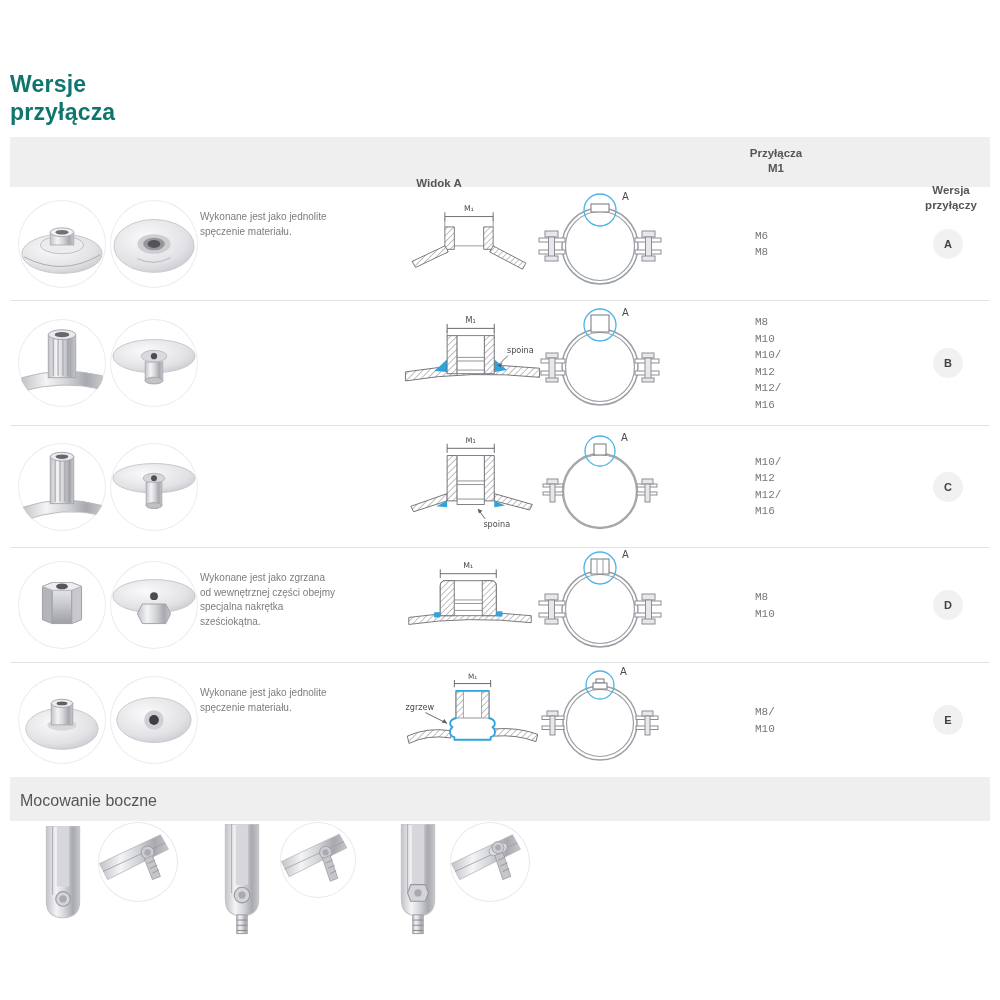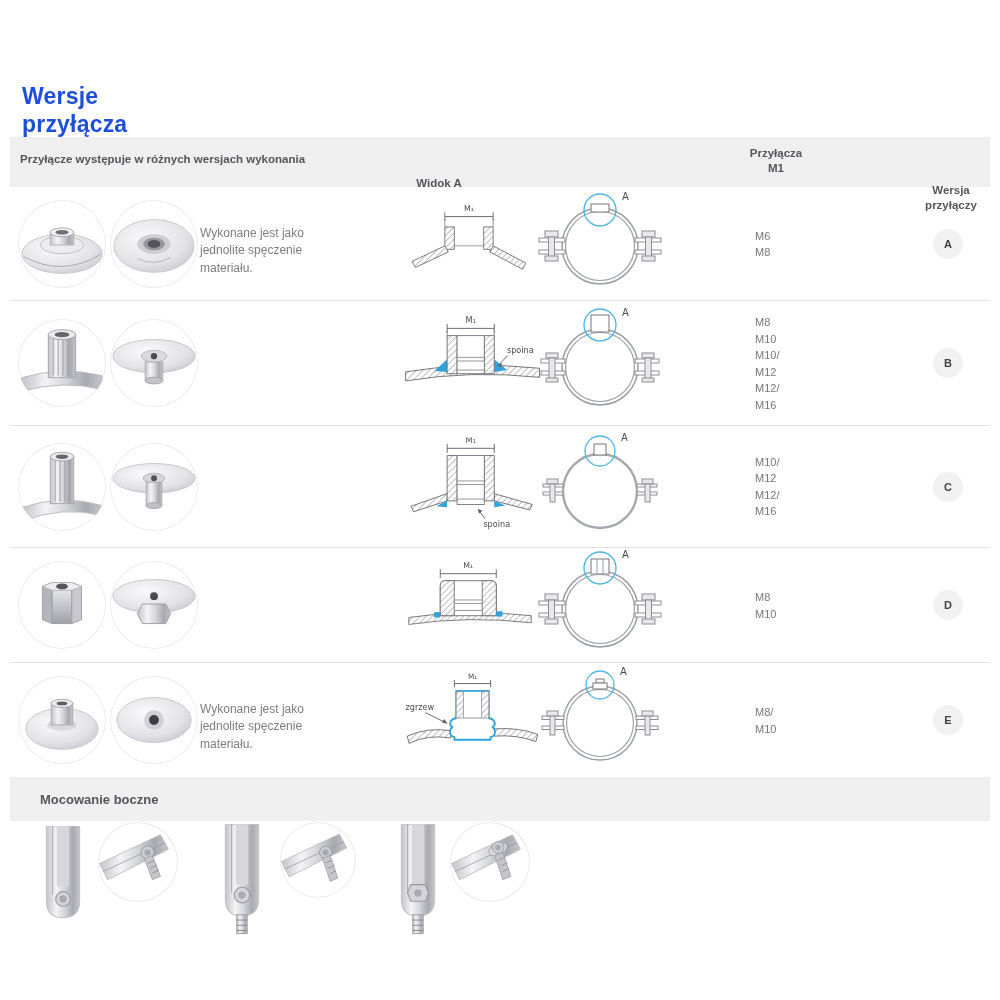--- a/index.html
+++ b/index.html
@@ -1,58 +1,58 @@
 <!DOCTYPE html>
 <html><head>
 <meta charset="utf-8">
 <style>
   html,body{margin:0;padding:0;}
   body{
     width:1000px;height:1000px;position:relative;background:#ffffff;
     font-family:"Liberation Sans","DejaVu Sans",sans-serif;overflow:hidden;
   }
   .page-title{
-    position:absolute;left:10px;top:70px;margin:12px;
-    font-size:23px;font-weight:bold;color:#1d4ed8;line-height:1.22;
+    position:absolute;left:10px;top:70px;margin:0;
+    font-size:23px;font-weight:bold;color:#0f766e;line-height:1.22;
     white-space:pre-line;letter-spacing:.2px;
   }
   .band{
     position:absolute;left:10px;width:980px;background:#efefef;
   }
   .band.header{top:137px;height:50px;}
   .band.side{top:777px;height:44px;}
   .hlabel{
     position:absolute;font-size:11.5px;color:#55555a;font-weight:bold;
     line-height:1.3;white-space:pre-line;
   }
   .h-desc{left:10px;top:15px;}
   .h-view{left:394px;top:15px;width:70px;text-align:center;margin-top:24px;}
   .h-m1{left:716px;top:9px;width:100px;text-align:center;}
   .h-ver{left:891px;top:9px;width:100px;text-align:center;margin-top:37px;}
-  .side-label{position:absolute;left:10px;top:15px;font-size:13px;font-weight:bold;color:#55555a;margin-left:20px;}
+  .side-label{position:absolute;left:10px;top:15px;font-size:16px;font-weight:normal;color:#55555a;}
   .table{position:absolute;left:10px;top:187px;width:980px;}
   .row{position:relative;border-bottom:1px solid #e3e3e5;}
   .rA{height:113px}.rB{height:124px}.rC{height:121px}.rD{height:114px}.rE{height:114px}
   .ph{
     position:absolute;top:50%;transform:translateY(-50%);
     width:88px;height:88px;border-radius:50%;overflow:hidden;background:#ffffff;
     box-shadow:inset 0 0 0 1px #ececef;
   }
   .ph svg{width:100%;height:100%;display:block;}
   .ph1{left:8px;}
   .ph2{left:100px;}
   .desc{
-    position:absolute;left:190px;top:38px;width:136px;
-    font-size:12px;color:#7c7c82;line-height:1.45;
+    position:absolute;left:190px;top:23px;width:136px;
+    font-size:10px;color:#7c7c82;line-height:1.45;
   }
   .xsec{position:absolute;left:390px;top:50%;transform:translateY(-50%);}
   .clampd{position:absolute;left:515px;top:50%;transform:translateY(-50%);}
   .m1{
     position:absolute;left:745px;top:50%;transform:translateY(-50%);
-    font-size:11px;color:#77777c;line-height:1.5;white-space:pre-line;
+    font-size:11px;color:#77777c;line-height:1.5;white-space:pre-line;font-family:Liberation Mono, monospace;
   }
   .badge{
     position:absolute;left:923px;top:50%;transform:translateY(-50%);
     width:30px;height:30px;border-radius:50%;background:#f1f1f2;
     display:flex;align-items:center;justify-content:center;
     font-size:11px;font-weight:bold;color:#414146;
   }
   .bottom{position:absolute;left:10px;top:822px;width:980px;height:175px;}
   .strip{position:absolute;}
   .detail{
@@ -90,21 +90,20 @@
     </radialGradient>
   </defs>
 </svg>
 
 <main>
 
   <h1 class="page-title">Wersje
 przyłącza</h1>
 
   <div class="band header">
-    <span class="hlabel h-desc">Przyłącze występuje w różnych wersjach wykonania</span>
     <span class="hlabel h-view">Widok A</span>
     <span class="hlabel h-m1">Przyłącza
 M1</span>
     <span class="hlabel h-ver">Wersja
 przyłączy</span>
   </div>
 
   <section class="table">
 
     <div class="row rA">
@@ -315,20 +314,21 @@
           <ellipse cx="45" cy="26" rx="6" ry="3" fill="#55555c"></ellipse>
         </svg>
       </div>
       <div class="ph ph2">
         <svg viewBox="0 0 90 90">
           <ellipse cx="45" cy="36" rx="42" ry="17" fill="url(#rgl)" stroke="#c7c7cc"></ellipse>
           <circle cx="45" cy="36" r="4" fill="#4b4b52"></circle>
           <polygon points="33,44 57,44 62,54 57,64 33,64 28,54" fill="url(#mgh)" stroke="#a3a3a9"></polygon>
         </svg>
       </div>
+      <div class="desc">Wykonane jest jako zgrzana od wewnętrznej części obejmy specjalna nakrętka sześciokątna.</div>
       <div class="xsec">
         <svg viewBox="0 0 160 95" width="140">
           <line x1="46" y1="14" x2="110" y2="14" stroke="#5c5c61"></line>
           <line x1="46" y1="9" x2="46" y2="19" stroke="#5c5c61"></line>
           <line x1="110" y1="9" x2="110" y2="19" stroke="#5c5c61"></line>
           <text x="78" y="8" text-anchor="middle" font-size="9">M₁</text>
           <path d="M10 64 Q78 54 150 62 L150 70 Q78 62 10 72 Z" fill="url(#hat)" stroke="#6a6a6e"></path>
           <path d="M46 28 Q46 22 52 22 L104 22 Q110 22 110 28 L110 62 L46 62 Z" fill="#ffffff" stroke="#6a6a6e"></path>
           <path d="M46 28 Q46 22 52 22 L62 22 L62 62 L46 62 Z" fill="url(#hat)" stroke="#6a6a6e"></path>
           <path d="M94 22 L104 22 Q110 22 110 28 L110 62 L94 62 Z" fill="url(#hat)" stroke="#6a6a6e"></path>

